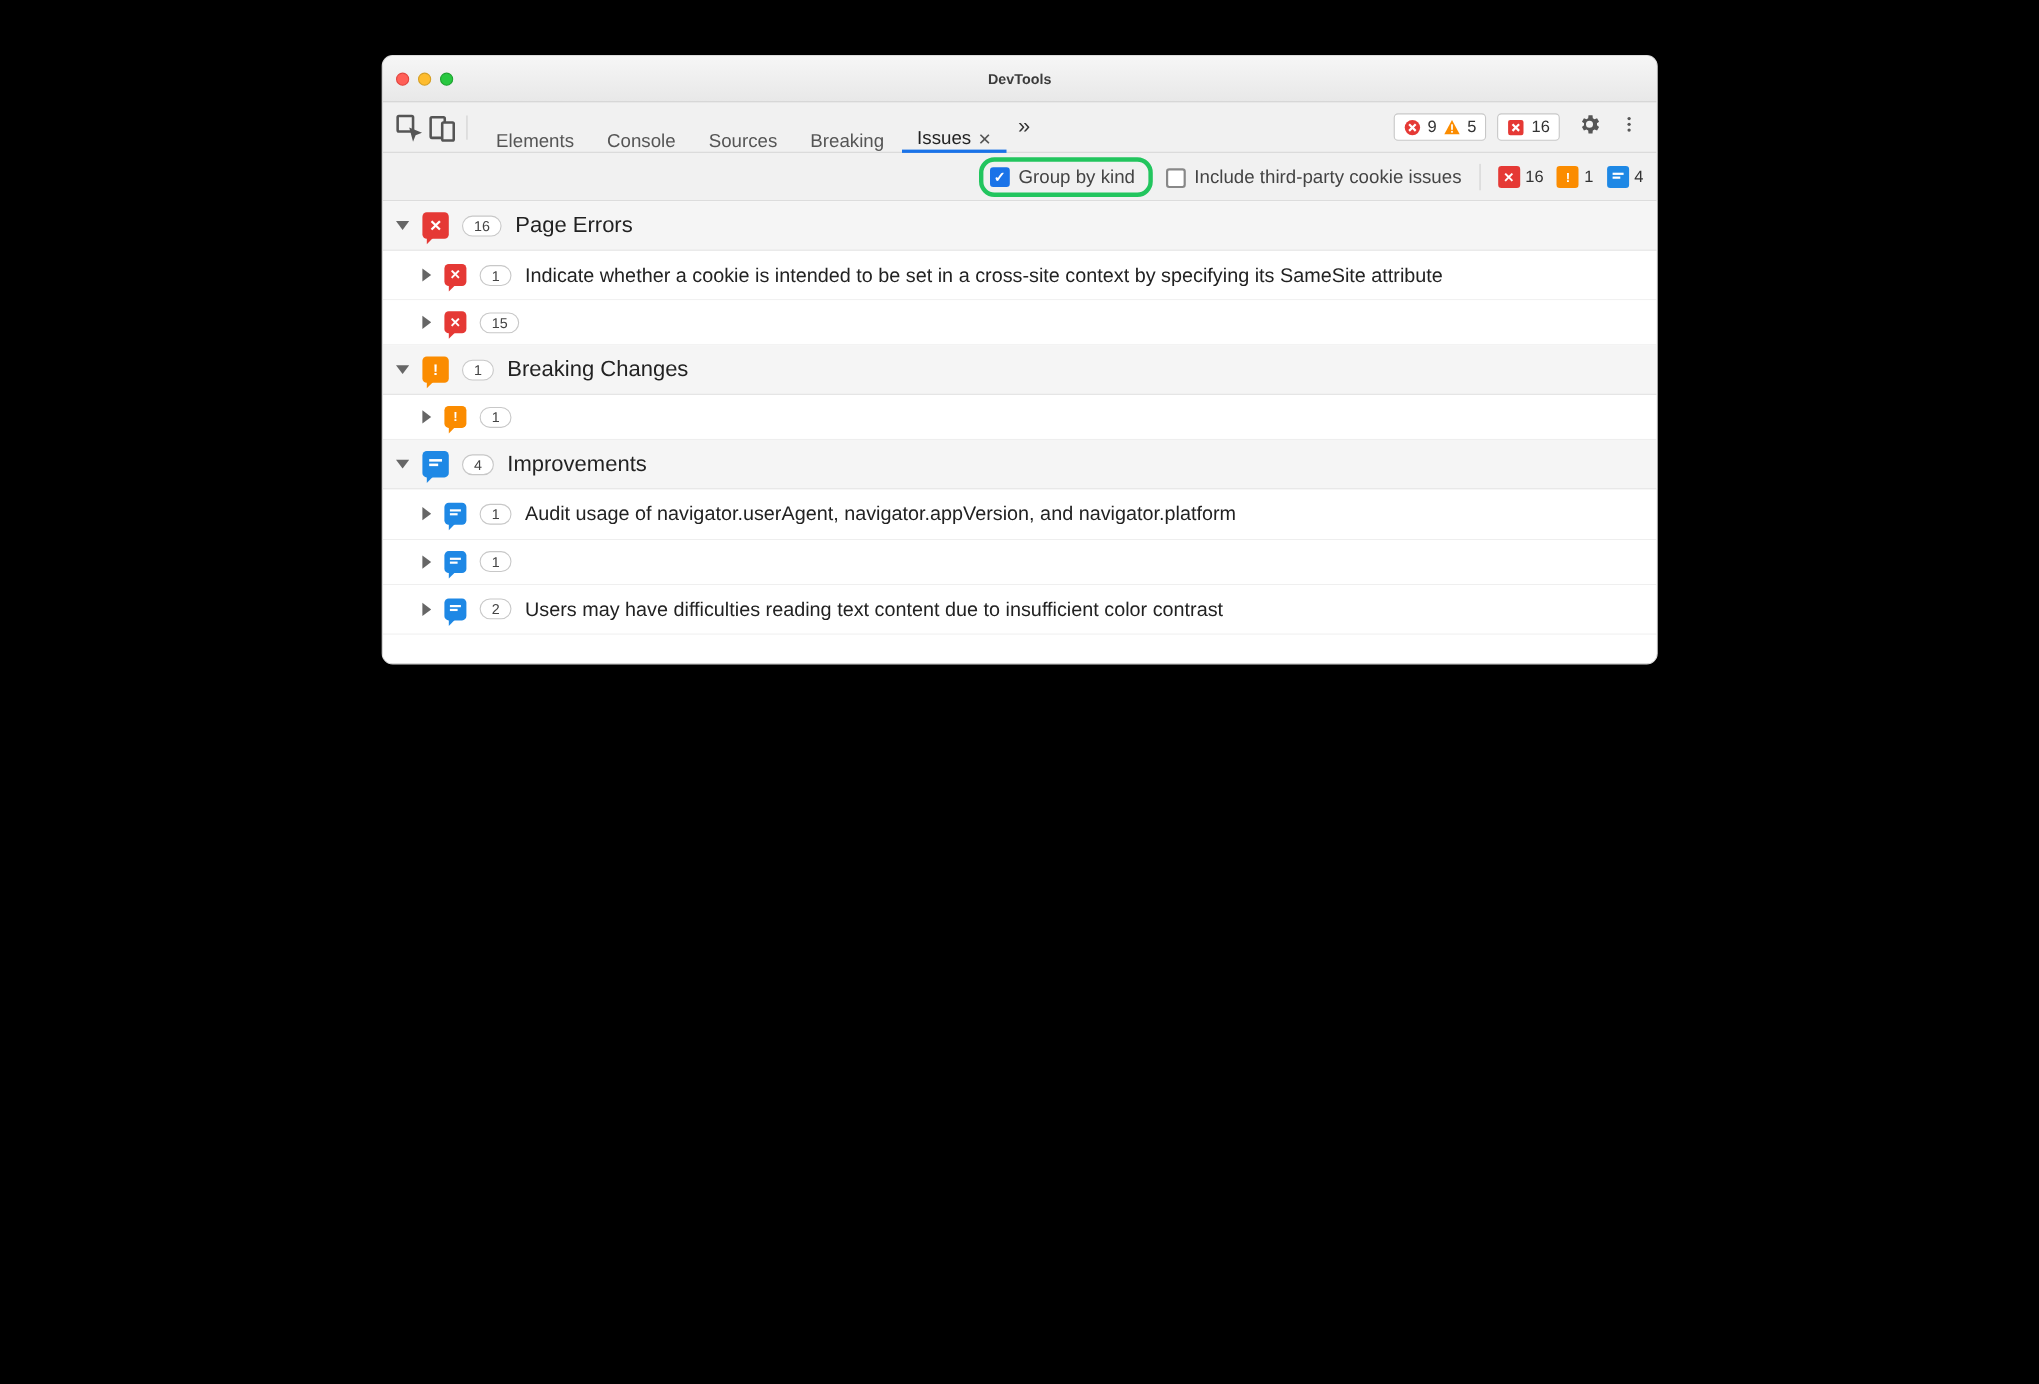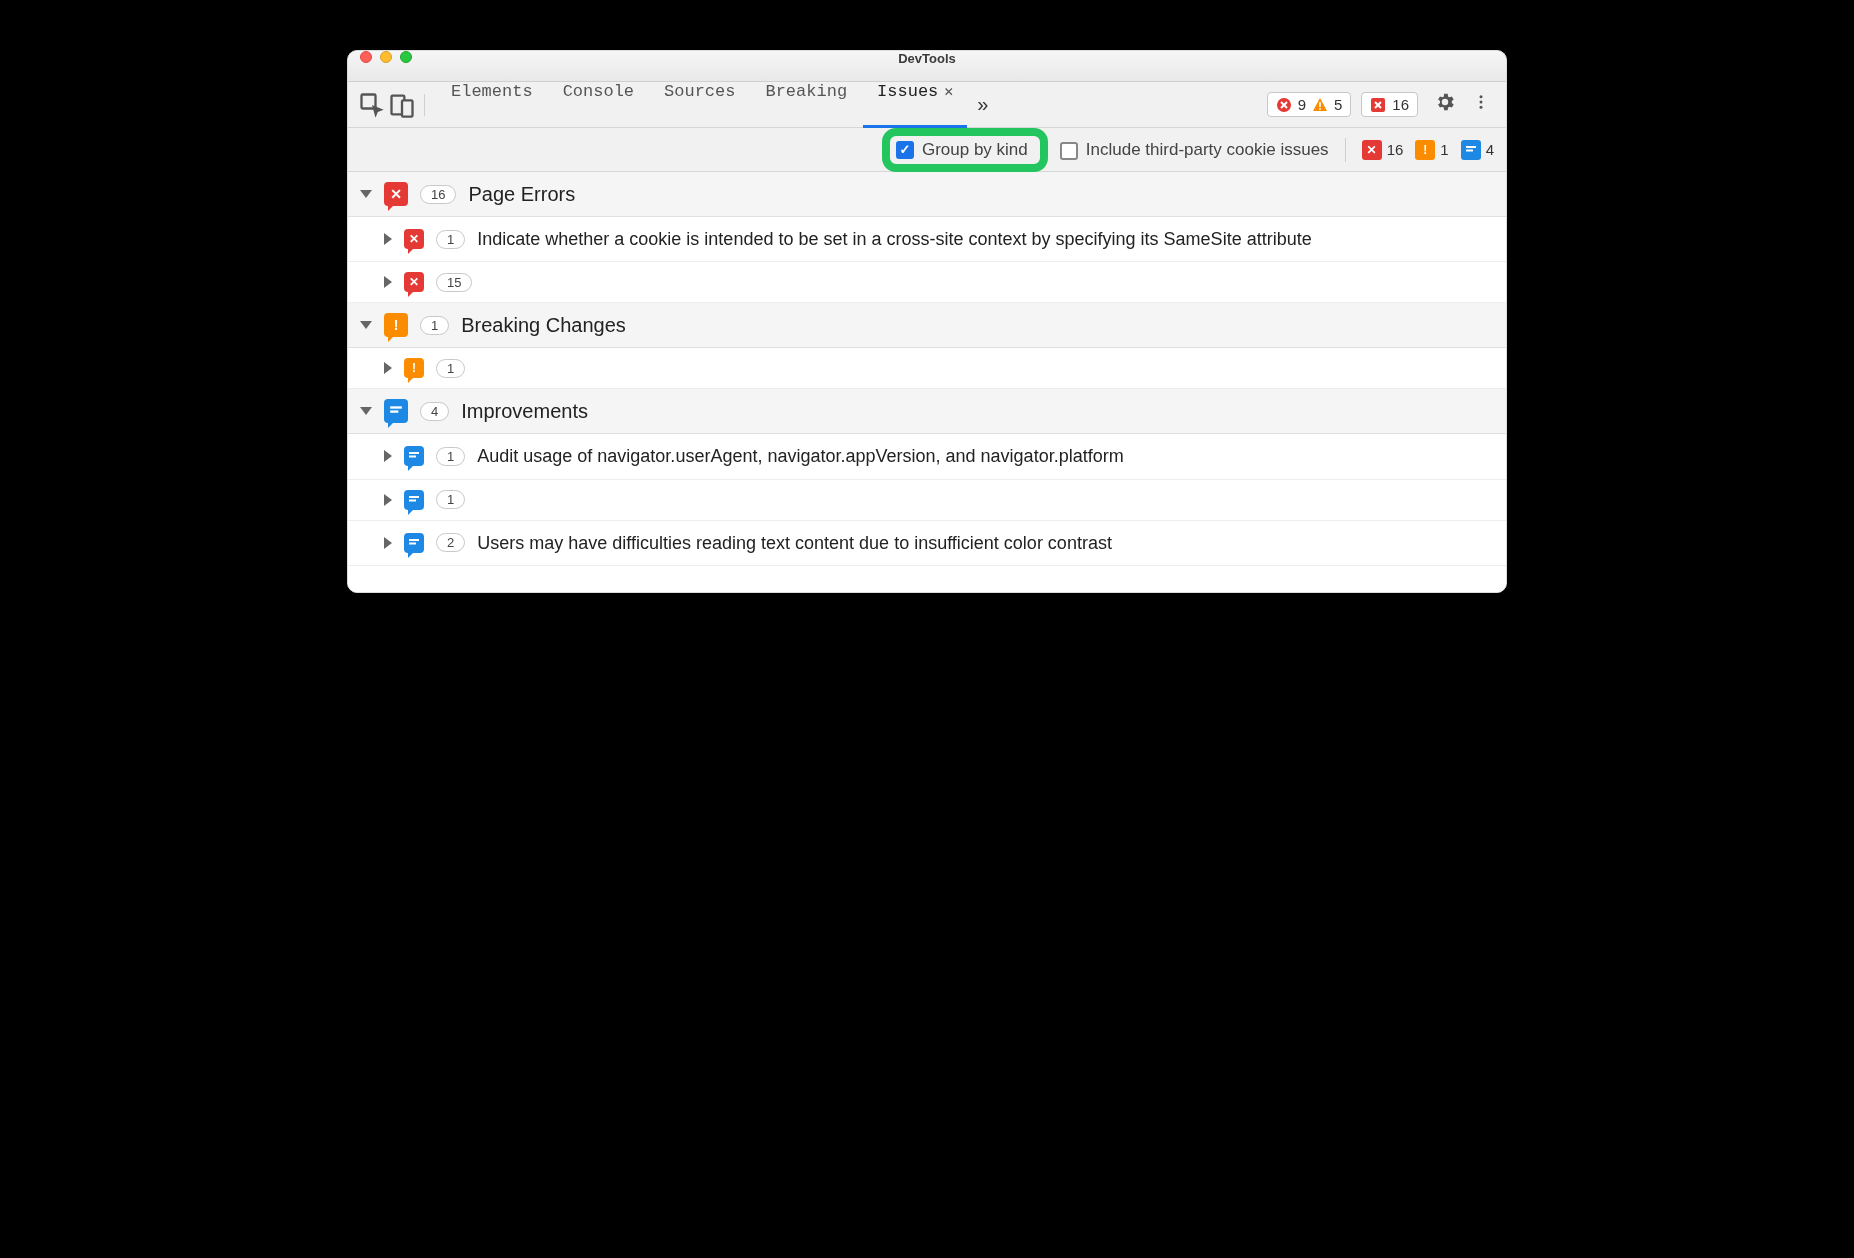--- a/index.html
+++ b/index.html
@@ -15,45 +15,46 @@
   .window {
     margin-top: 50px;
     width: 1160px;
     background: #f5f5f5;
     border-radius: 10px;
     box-shadow: 0 30px 60px rgba(0,0,0,0.5);
     overflow:hidden;
     border:1px solid #dcdcdc;
   }
   .titlebar {
-    height: 31px;
+    height: 42px;
     background: linear-gradient(#f6f6f6,#e8e8e8);
     border-bottom:1px solid #d0d0d0;
     display:flex;
+    align-items:center;
     padding:0 12px;
     position:relative;
   }
   .traffic { display:flex; gap:8px; }
   .traffic span { width:12px; height:12px; border-radius:50%; display:block; }
   .tl-close{background:#ff5f57;border:1px solid #e24640;}
   .tl-min{background:#febc2e;border:1px solid #d6a025;}
   .tl-max{background:#28c840;border:1px solid #1fa331;}
   .win-title{
     position:absolute; left:0; right:0; text-align:center;
     font-size:13px; font-weight:600; color:#3b3b3b; pointer-events:none;
   }
   .tabbar{
     height:46px; background:#f1f1f1;
     display:flex; align-items:center; padding:0 10px;
     border-bottom:1px solid #d6d6d6;
     font-size:17px; color:#555; gap:2px;
   }
   .inspect-btn, .device-btn { width:28px; height:28px; display:flex; align-items:center; justify-content:center; color:#444; }
   .divider{ width:1px; height:22px; background:#cfcfcf; margin:0 10px 0 6px; }
-  .tab { padding:0 14px; height:46px; display:flex; align-items:flex-start; gap:6px; color:#555; cursor:pointer;font-family:Liberation Mono, monospace; }
+  .tab { padding:0 14px; height:46px; display:flex; align-items:flex-end; gap:6px; color:#555; cursor:pointer; }
   .tab.active { color:#222; border-bottom:3px solid #1a73e8; font-weight:400; }
   .tab .x { font-size:15px; color:#555; }
   .more-tabs{ padding:0 8px; font-size:20px; color:#333;}
   .tabbar .spacer{flex:1;}
   .badge-group{
     display:flex; align-items:center; gap:6px;
     border:1px solid #c7c7c7; border-radius:4px; padding:3px 8px;
     background:#fff; font-size:15px; font-weight:500; color:#333;
   }
   .badge-single{
@@ -72,21 +73,21 @@
     padding:0 12px; font-size:17px; color:#444; gap:12px;
   }
   .cbx-wrap{display:flex; align-items:flex-end; gap:8px;}
   .cbx{
     width:18px;height:18px;border:2px solid #888;border-radius:3px;background:#fff;
     display:flex;align-items:center;justify-content:center;
   }
   .cbx.checked{ background:#1a73e8; border-color:#1a73e8;}
   .cbx.checked::after{content:"✓"; color:#fff; font-size:13px; font-weight:700;}
   .highlight{
-    border:8px solid #22c55e; border-radius:14px; padding:4px 12px 4px 6px;
+    border:4px solid #22c55e; border-radius:14px; padding:4px 12px 4px 6px;
     display:flex; align-items:center; gap:8px;
   }
   .vline{width:1px;height:24px;background:#cfcfcf;margin:0 4px;}
   .mini-icon{
     width:20px;height:20px;border-radius:3px;display:flex;align-items:center;justify-content:center;
     font-size:12px;font-weight:700;color:#fff;
   }
   .red{background:#e53935;}
   .orange{background:#fb8c00;}
   .blue{background:#1e88e5;}

